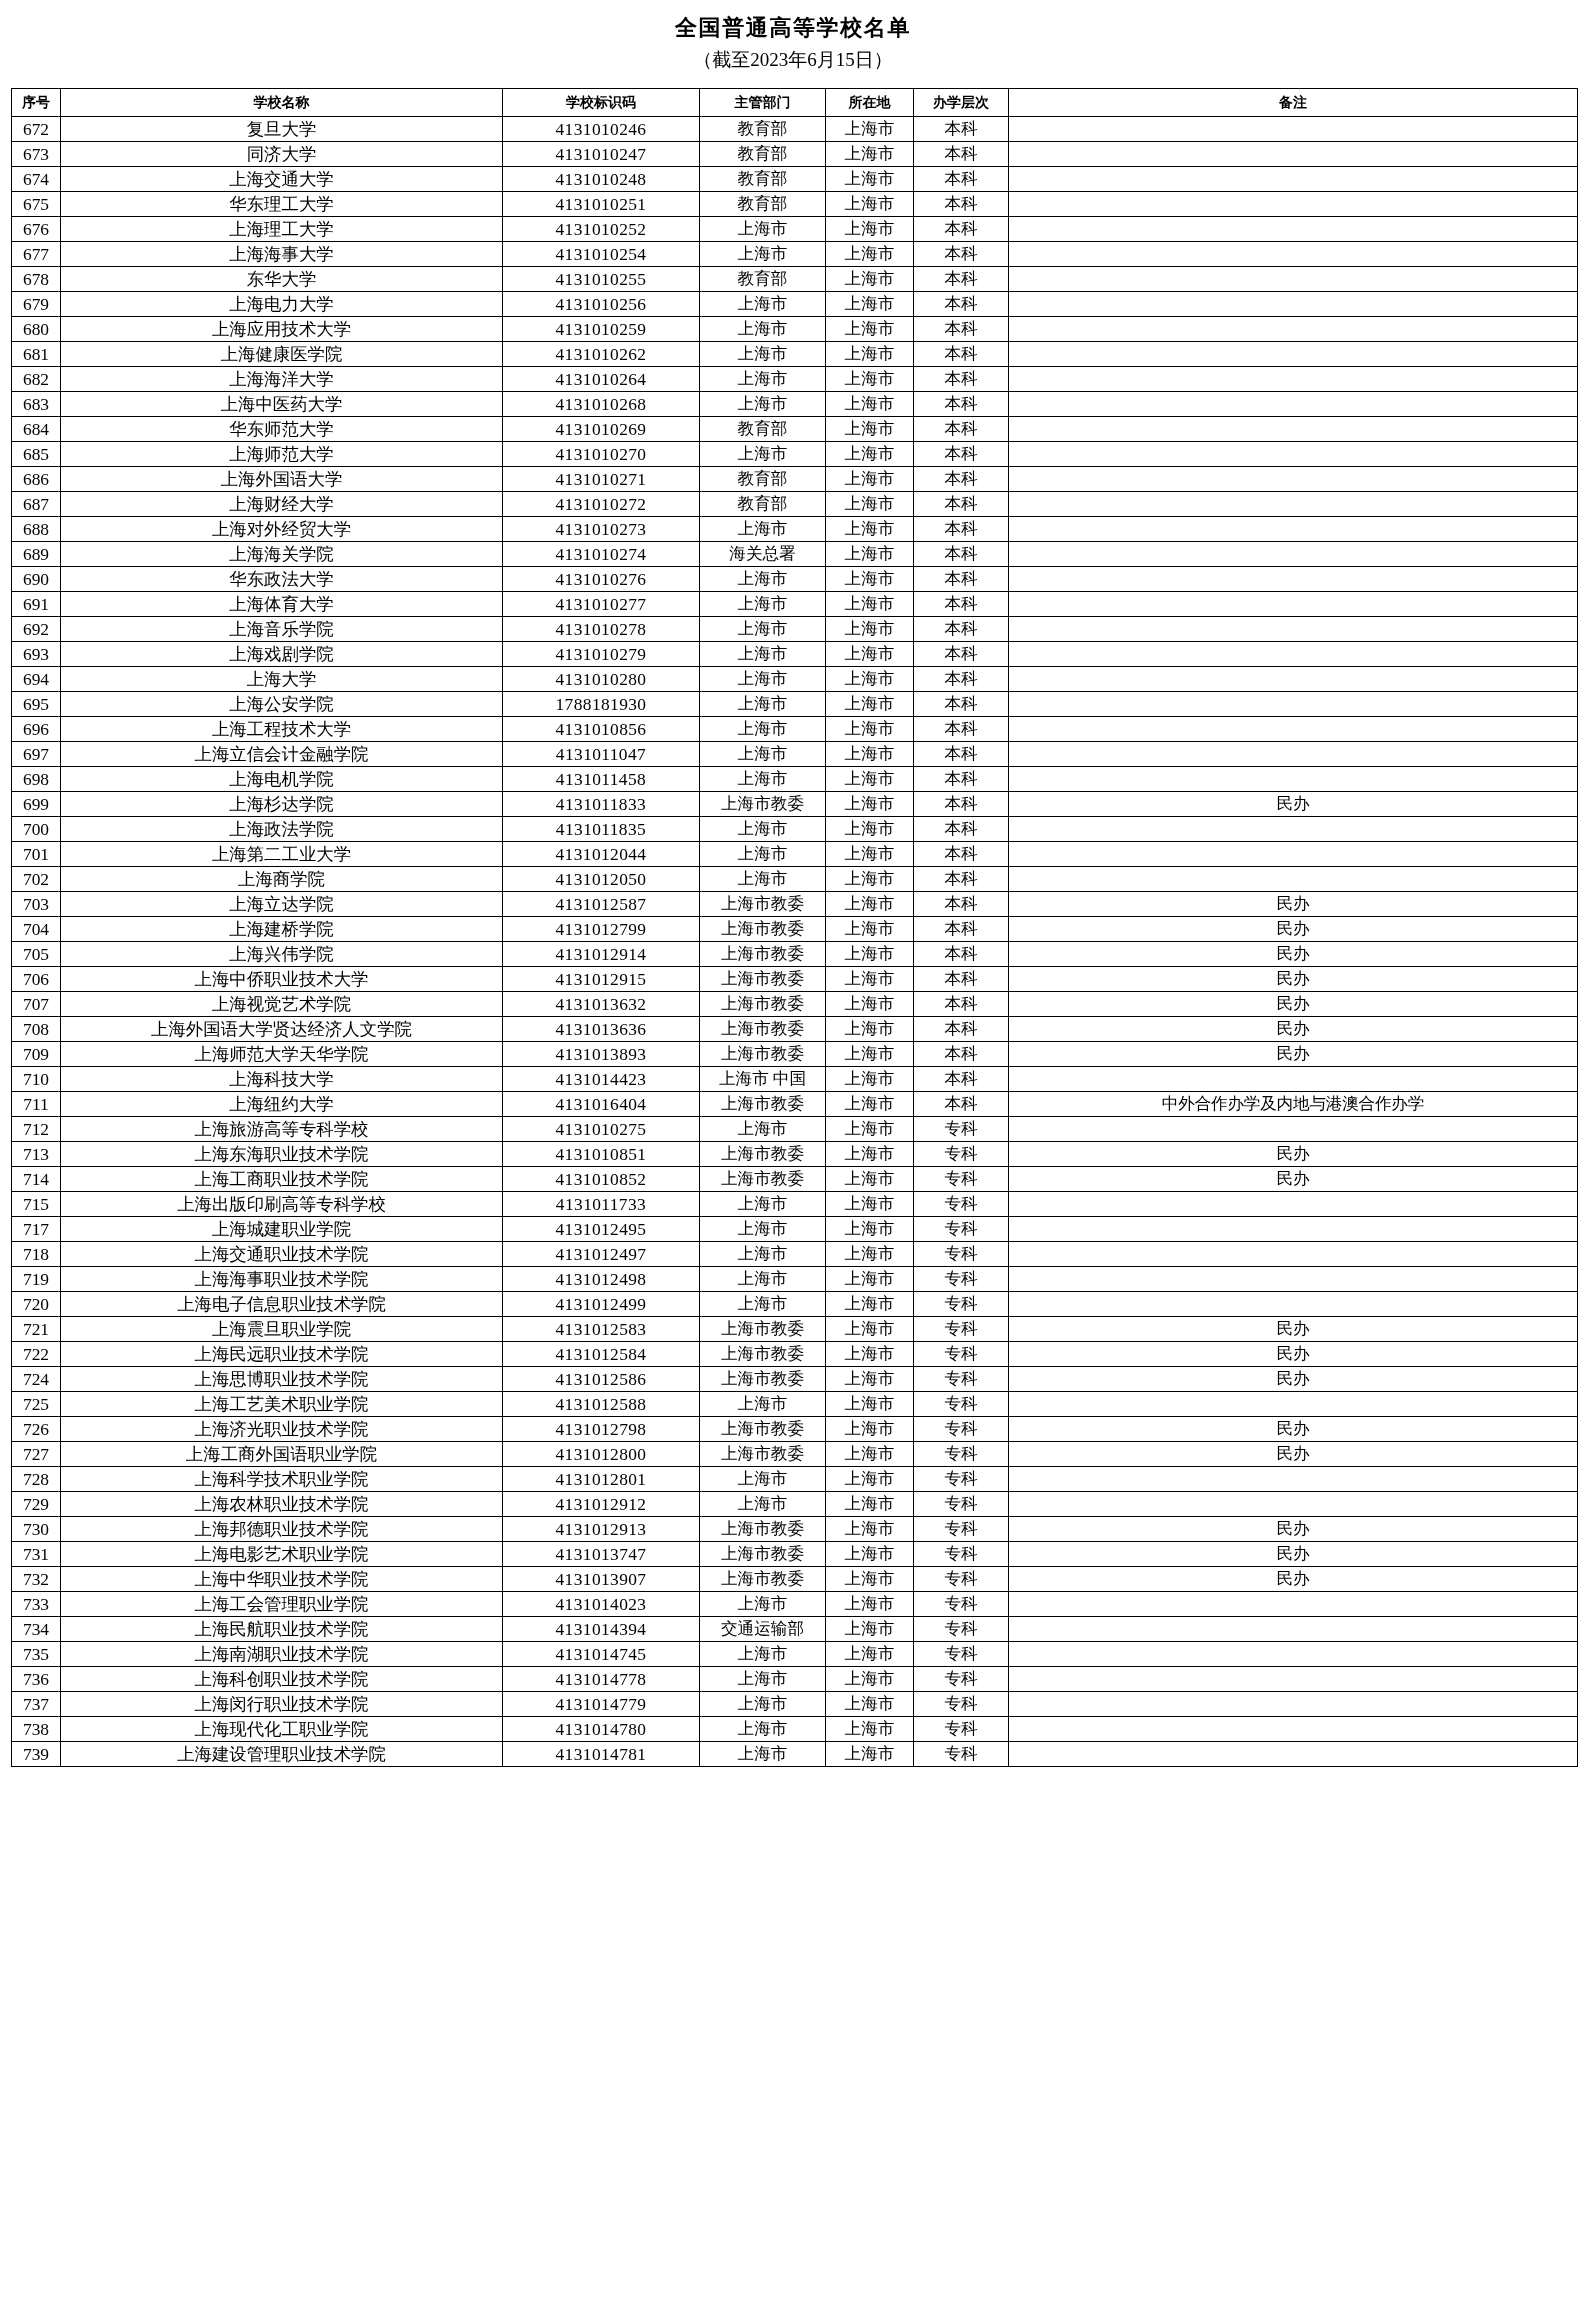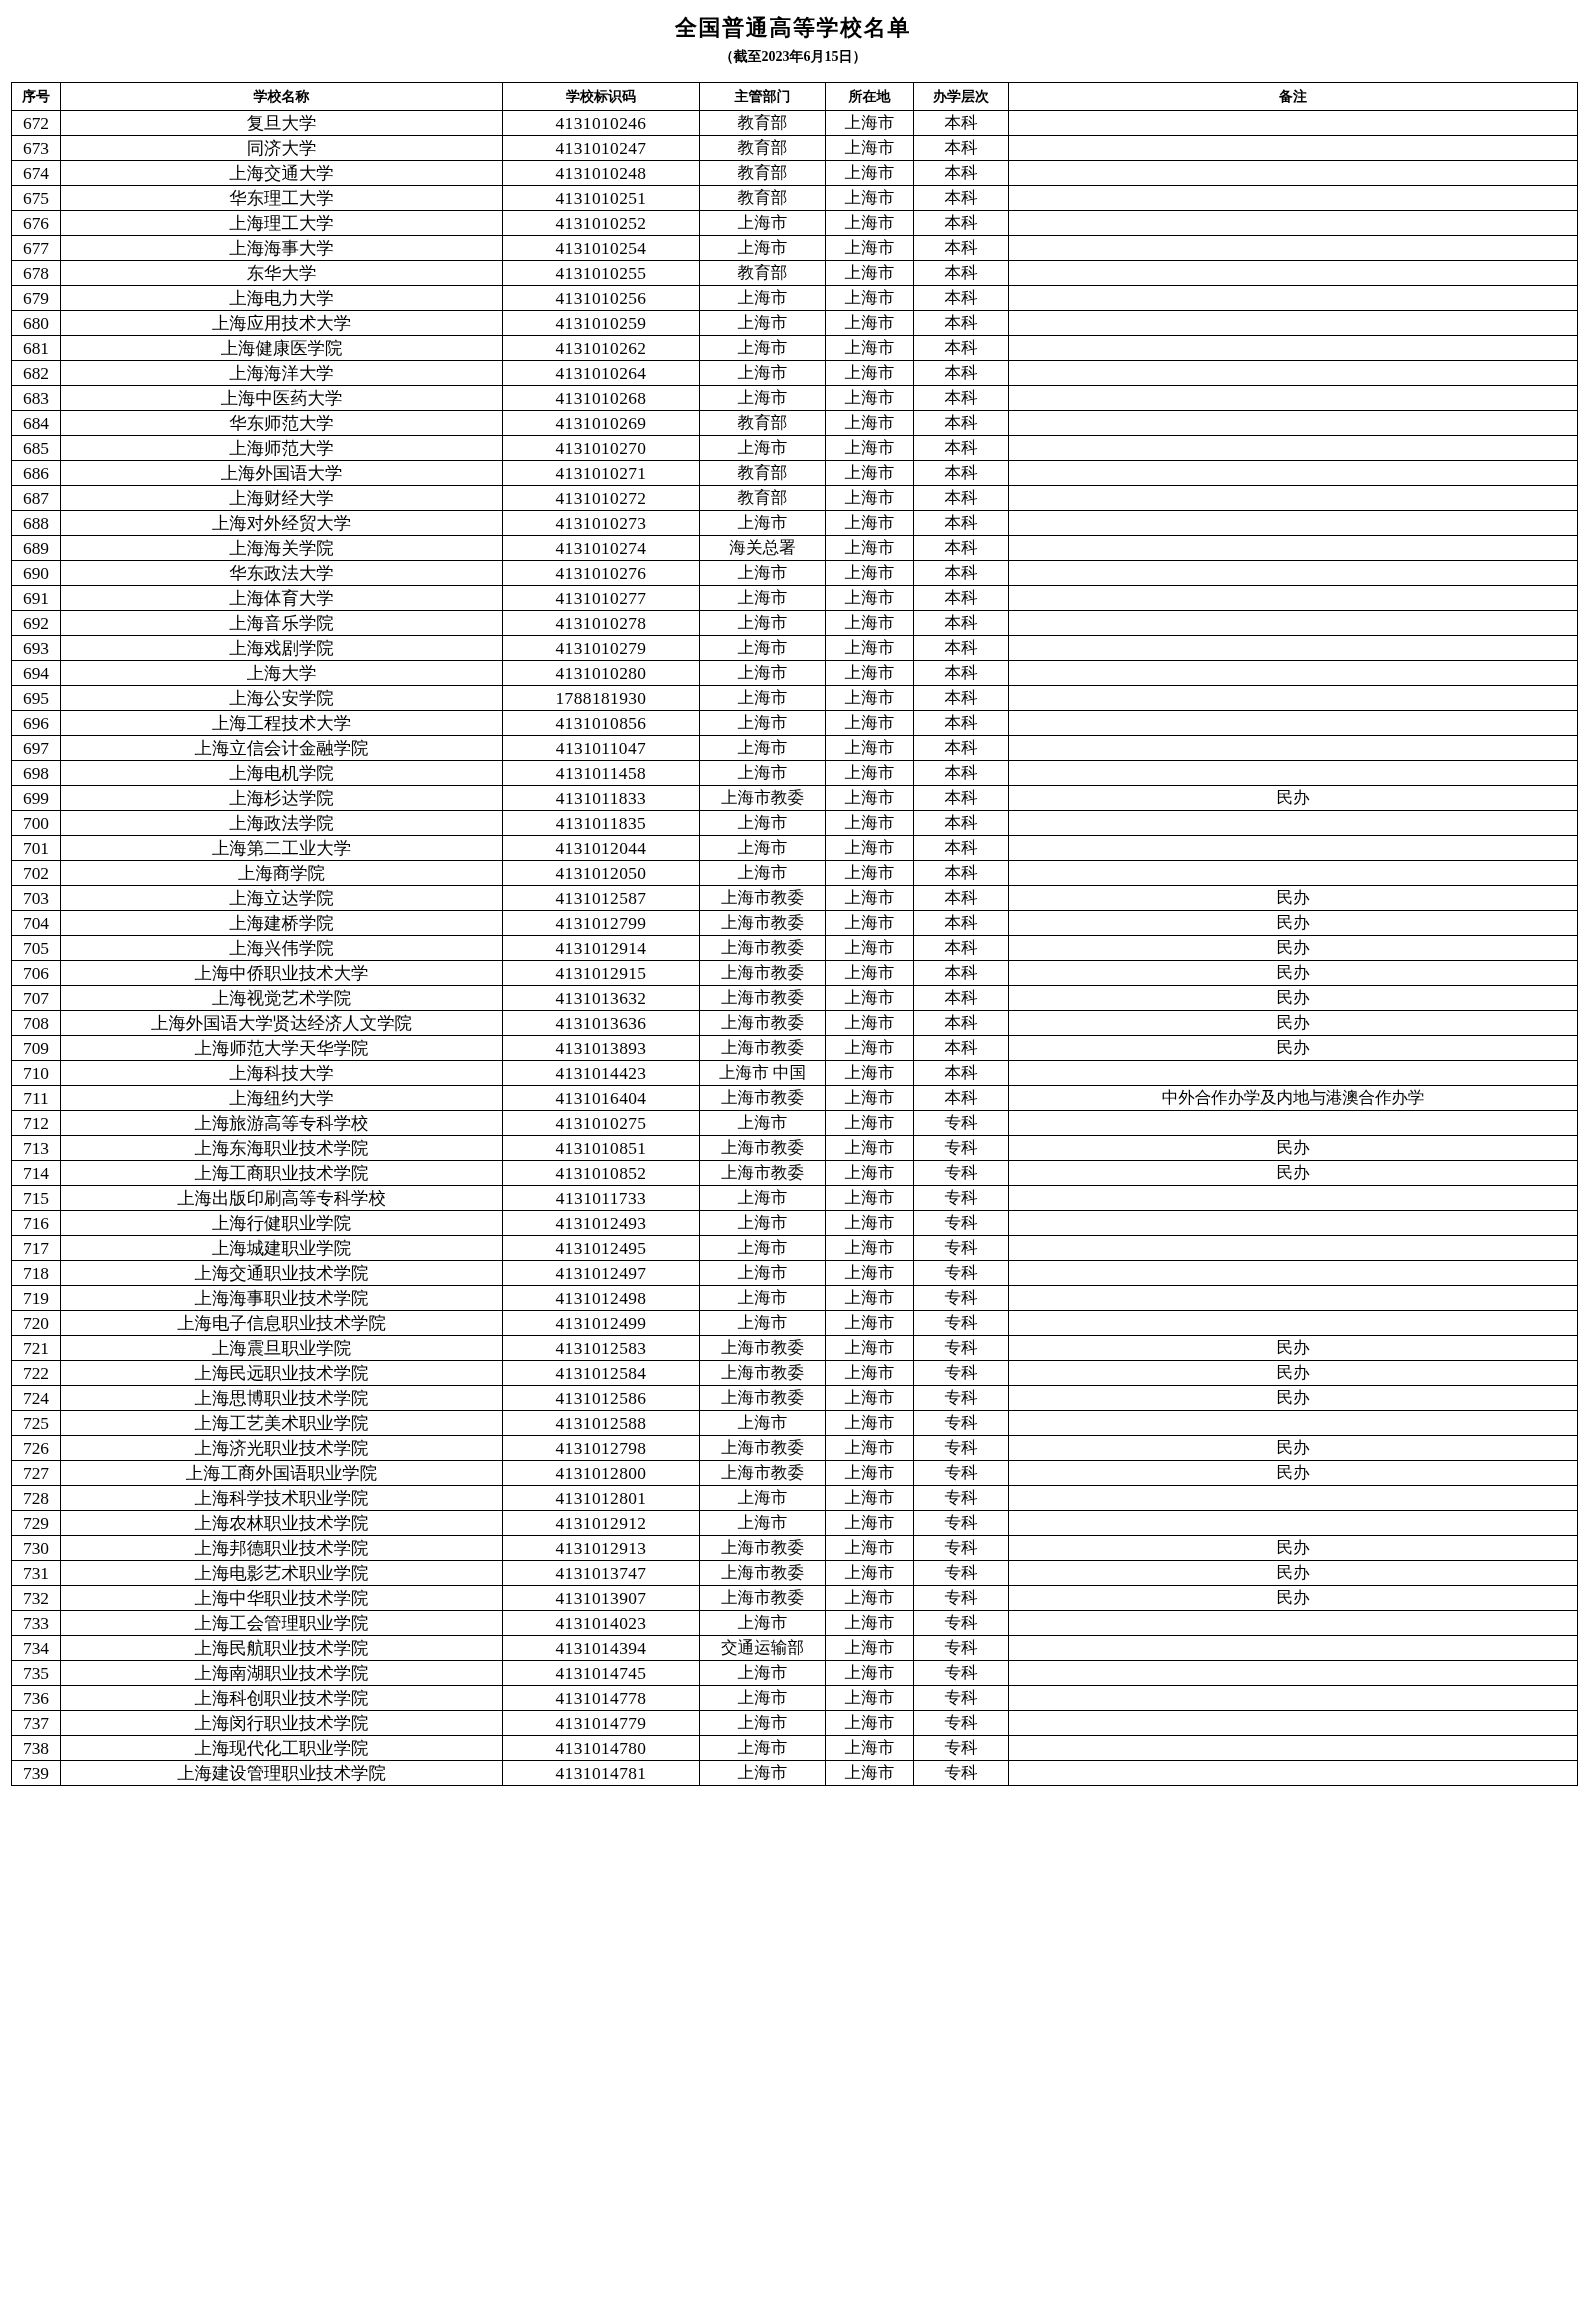--- a/index.html
+++ b/index.html
@@ -23,22 +23,22 @@
     padding-top: 14px;
   }
   .doc-title {
     font-size: 22px;
     font-weight: bold;
     letter-spacing: 1.6px;
     line-height: 1.25;
     margin: 0;
   }
   .doc-subtitle {
-    font-size: 14px;
-    font-weight: bold;
+    font-size: 19px;
+    font-weight: normal;
     letter-spacing: 0px;
     margin: 6.3px 0 0 0;
     line-height: 1.3;
   }
   .table-wrap {
     margin-top: 16px;
     padding: 0 8px 0 11px;
     box-sizing: border-box;
   }
   table.roster {
@@ -506,29 +506,20 @@
           <tr>
             <td class="idx">715</td>
             <td class="name">上海出版印刷高等专科学校</td>
             <td class="code">4131011733</td>
             <td class="dept">上海市</td>
             <td class="loc">上海市</td>
             <td class="level">专科</td>
             <td class="remark"></td>
           </tr>
           <tr>
-            <td class="idx">716</td>
-            <td class="name">上海行健职业学院</td>
-            <td class="code">4131012493</td>
-            <td class="dept">上海市</td>
-            <td class="loc">上海市</td>
-            <td class="level">专科</td>
-            <td class="remark"></td>
-          </tr>
-          <tr>
             <td class="idx">717</td>
             <td class="name">上海城建职业学院</td>
             <td class="code">4131012495</td>
             <td class="dept">上海市</td>
             <td class="loc">上海市</td>
             <td class="level">专科</td>
             <td class="remark"></td>
           </tr>
           <tr>
             <td class="idx">718</td>

